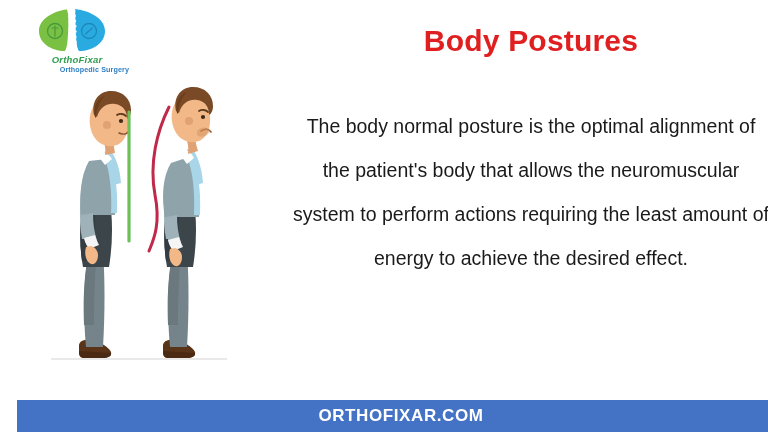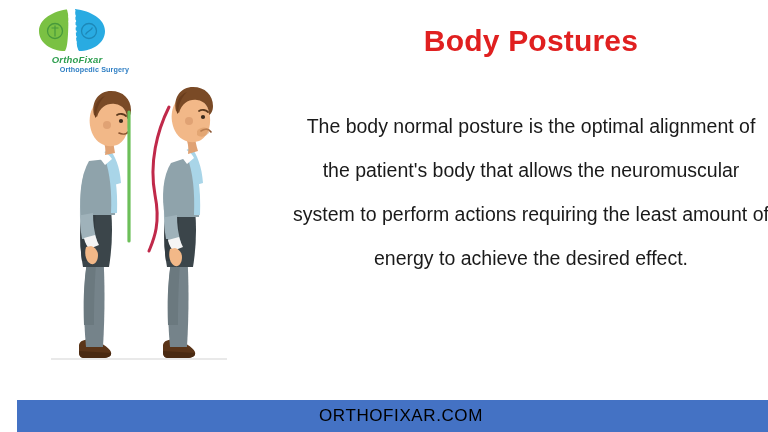--- a/index.html
+++ b/index.html
@@ -112,22 +112,22 @@
     top: 400px;
     width: 768px;
     height: 32px;
     background: #4472c4;
     display: flex;
     align-items: center;
     justify-content: center;
   }
   #footer-link {
     font-size: 17px;
-    font-weight: normal;
-    color: #000000;
+    font-weight: bold;
+    color: #ffffff;
     letter-spacing: 0.6px;
   }
 </style>
 </head>
 <body>
 
 <div id="slide">
 
   <div id="logo">
     <div id="logo-mark">

